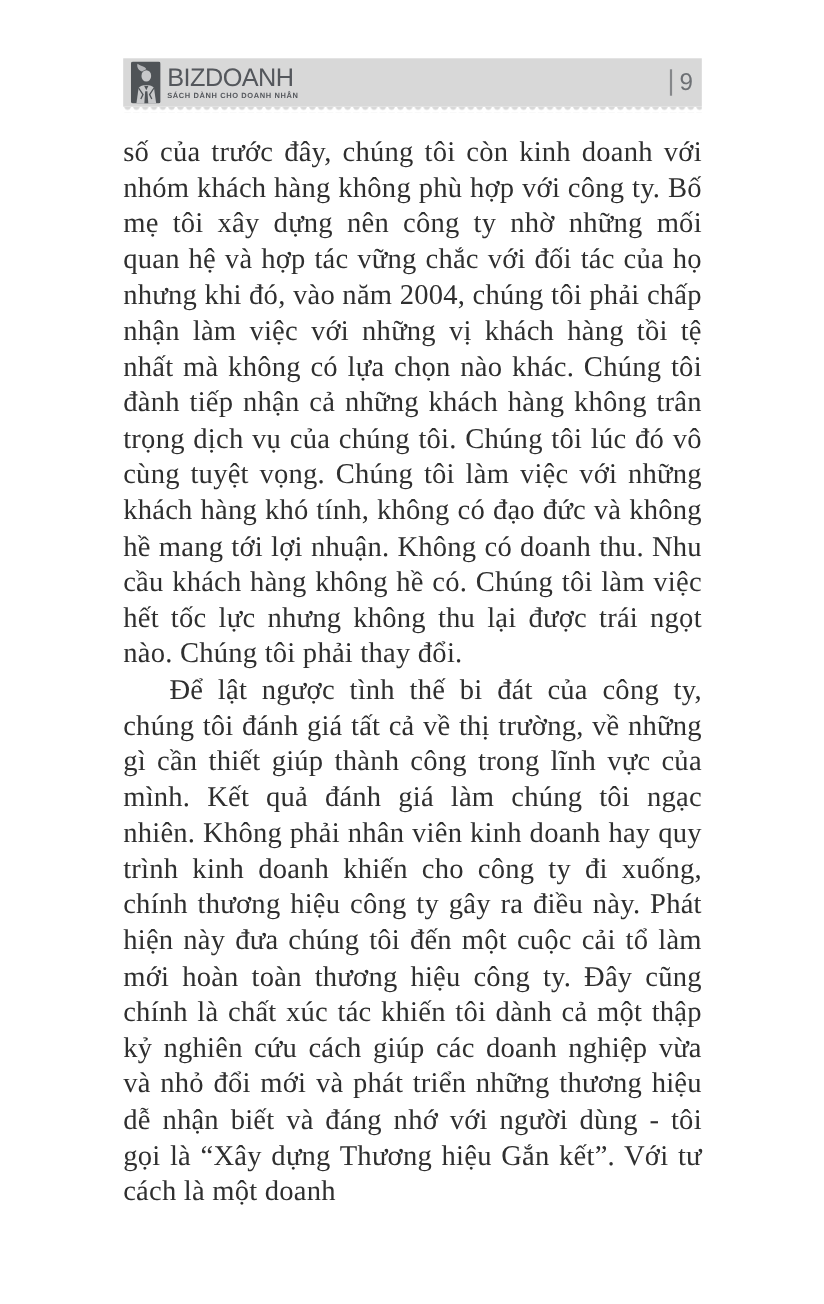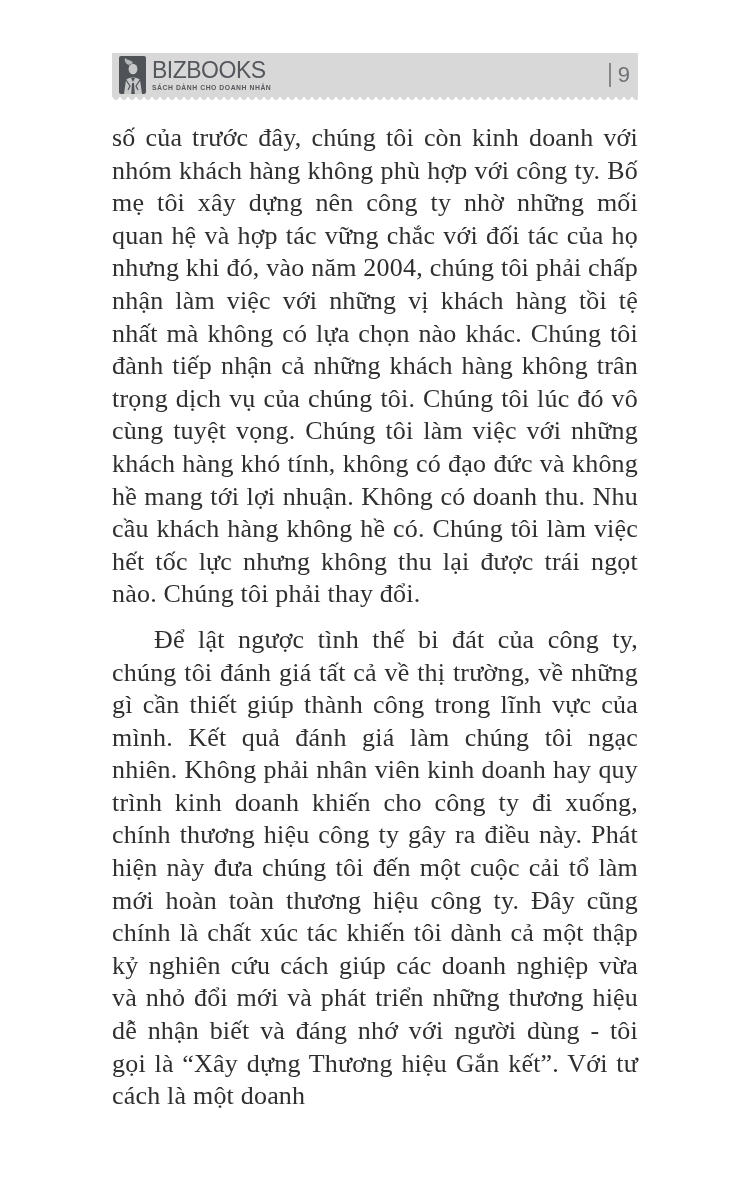--- a/index.html
+++ b/index.html
@@ -100,42 +100,41 @@
     width: 526px;
     font-family: "Liberation Serif", "DejaVu Serif", serif;
     font-size: 26px;
     line-height: 32.6px;
     color: #2f2f2f;
     text-align: justify;
     letter-spacing: 0.2px;
   }
   .content p { margin: 0; }
   .content p.indented {
-    margin-top: 13px;
     text-indent: 42px;
   }
 </style>
 </head>
 <body>
 
 <div class="header-band">
   <div class="brand">
     <svg class="logo-box" viewBox="0 0 27 38" aria-hidden="true">
       <rect x="0" y="0" width="27" height="38" rx="2" fill="#4f5357"></rect>
 
       <path d="M6 2 C10 5 13 4 14 7 L10 9 C7 8 5 5 6 2 Z" fill="#c7c8ca" opacity="0.85"></path>
       <ellipse cx="14" cy="13" rx="4.4" ry="5.2" fill="#c7c8ca"></ellipse>
       <path d="M5 38 L7 24 C9 20.5 19 20.5 21 24 L23 38 Z" fill="#c7c8ca"></path>
       <path d="M12 22 L14 26 L16 22 Z" fill="#4f5357"></path>
       <path d="M13 27 L15 27 L15.8 38 L12.2 38 Z" fill="#4f5357"></path>
       <path d="M7 24 L11 30 L9 34" stroke="#4f5357" stroke-width="1.2" fill="none"></path>
       <path d="M21 24 L17 30 L19 34" stroke="#4f5357" stroke-width="1.2" fill="none"></path>
     </svg>
     <div class="brand-text">
-      <div class="brand-name"><span class="bold">BIZ</span><span class="light">BOOKS</span></div>
+      <div class="brand-name"><span class="bold">BIZ</span><span class="light">DOANH</span></div>
       <div class="brand-tagline">SÁCH DÀNH CHO DOANH NHÂN</div>
     </div>
   </div>
   <div class="page-num">
     <div class="bar"></div>
     <div class="num">9</div>
   </div>
 </div>
 
 <div class="content">

